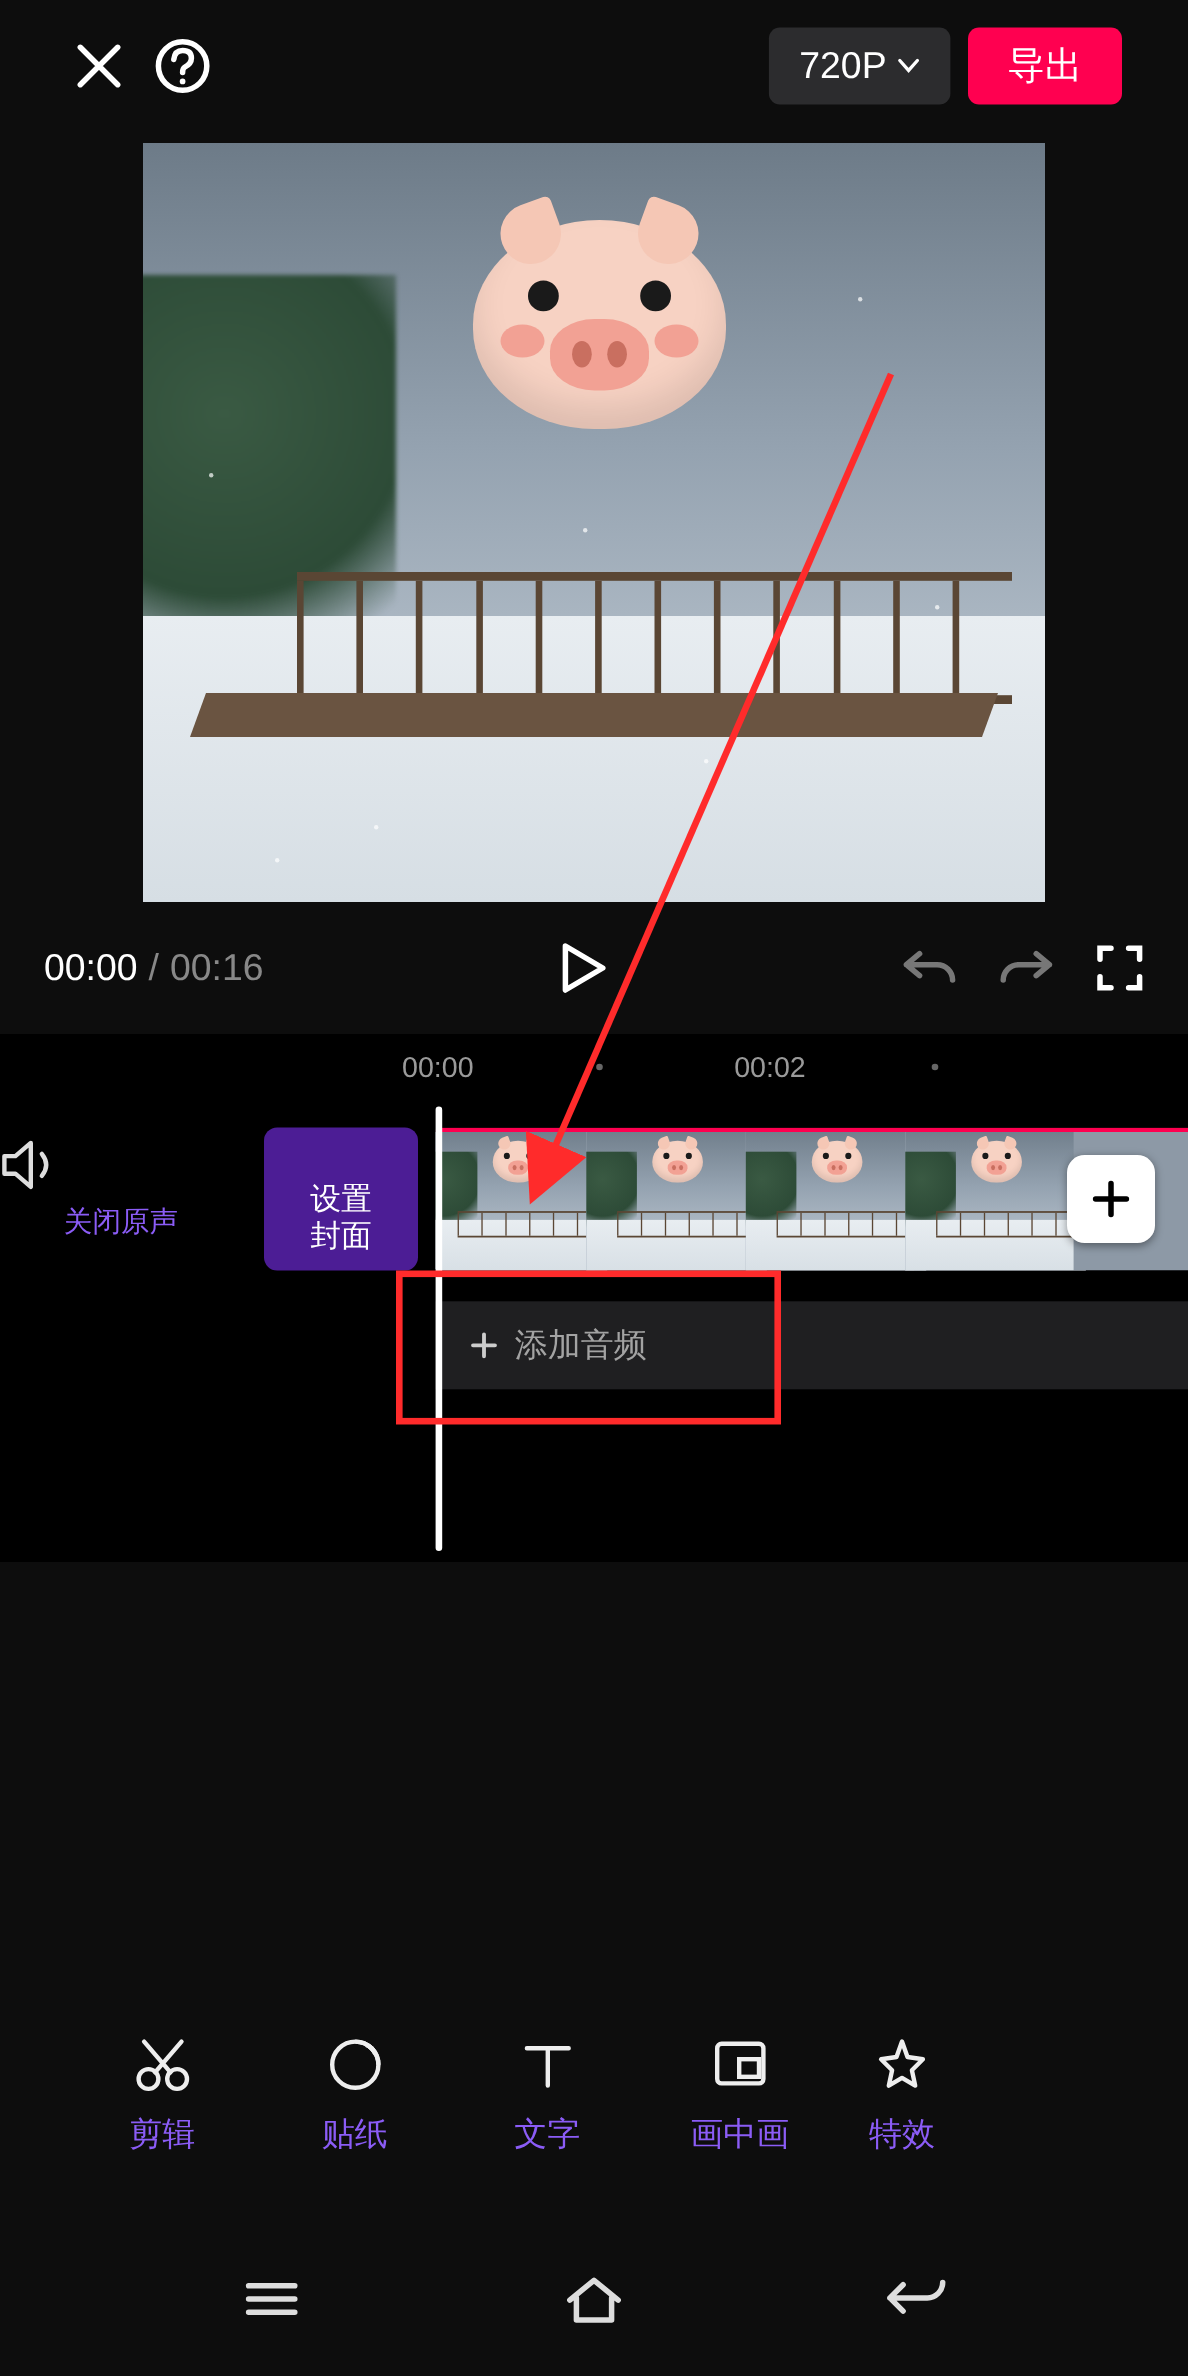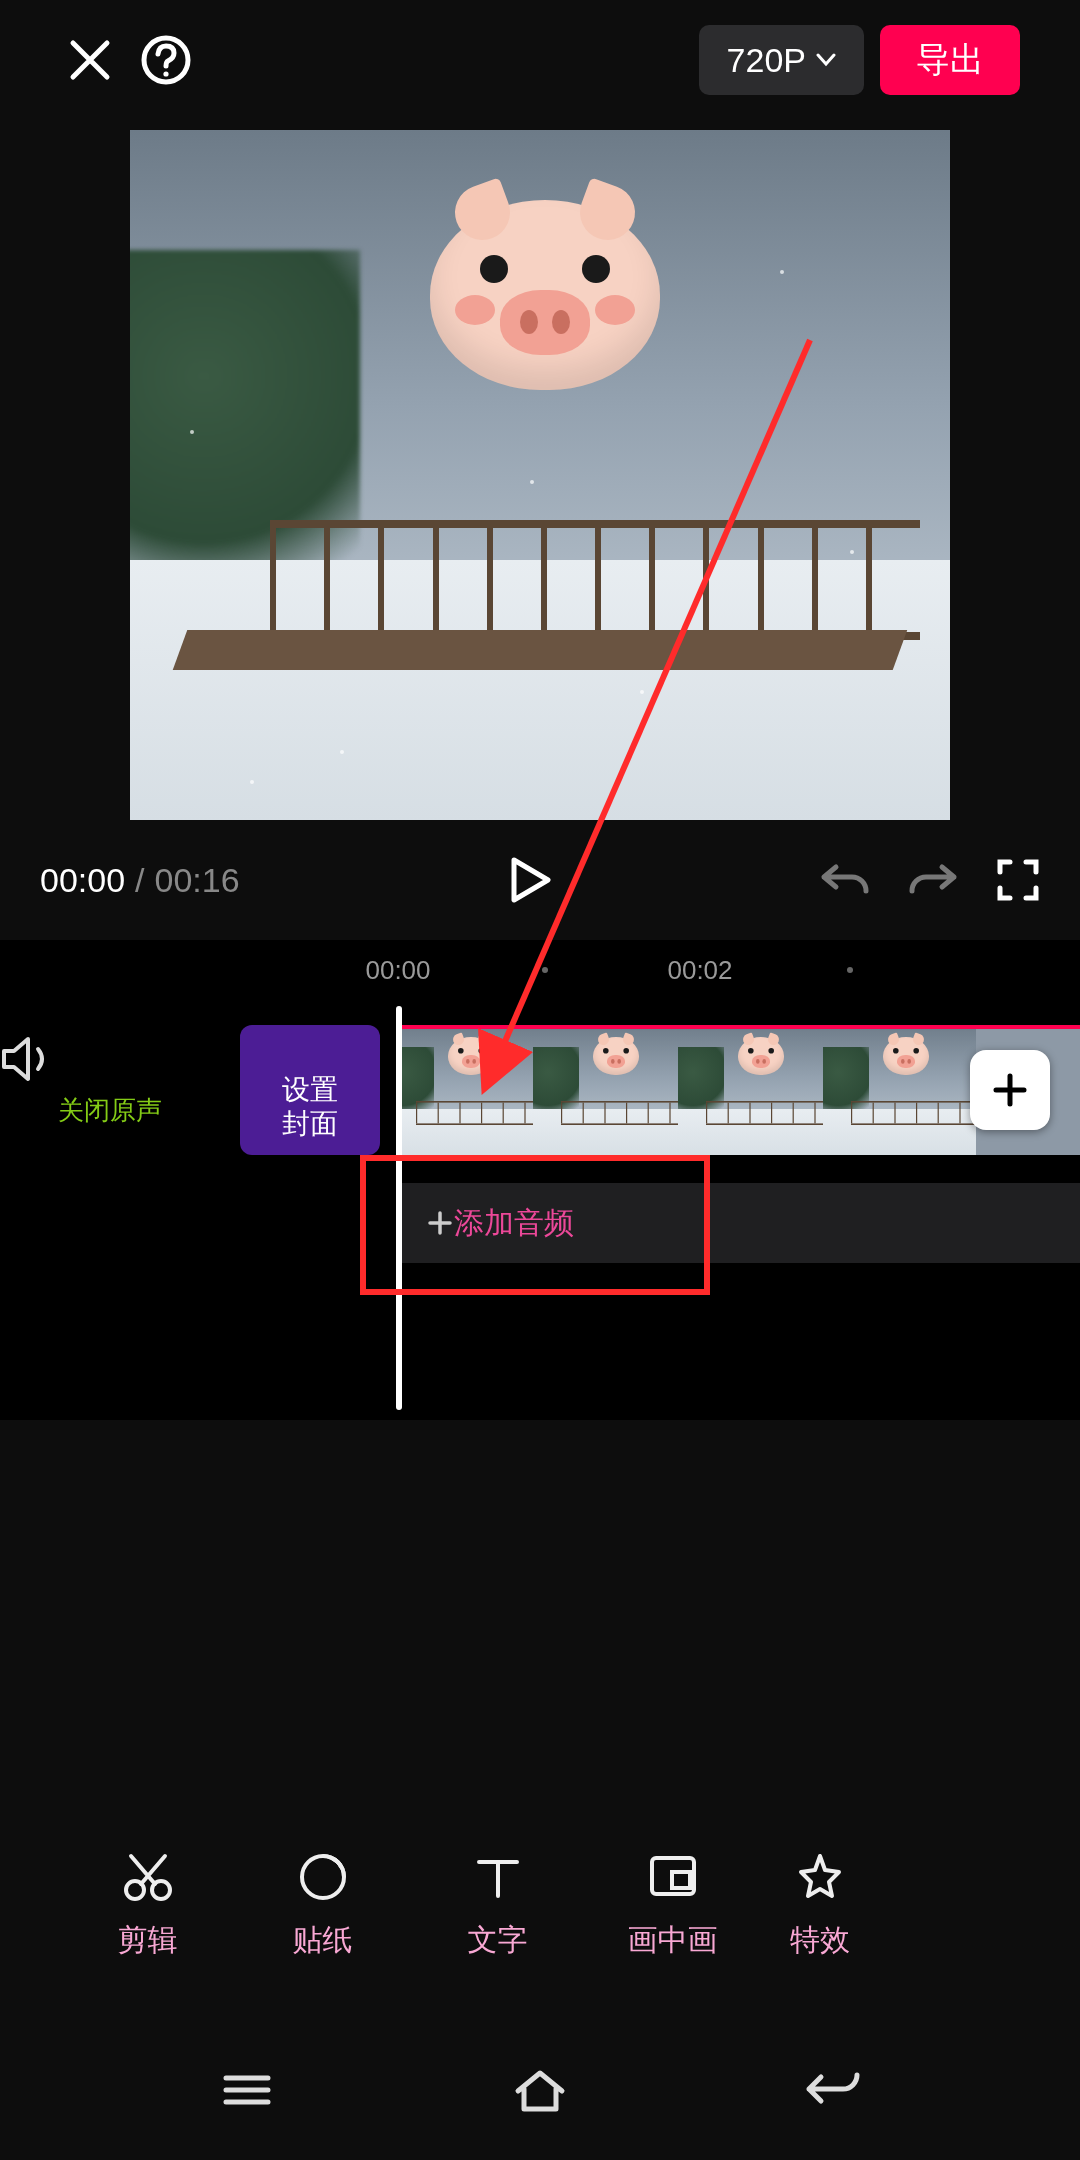--- a/index.html
+++ b/index.html
@@ -43,37 +43,37 @@
   .pb-right { display:flex; align-items:center; gap:38px; color:#888; }
   .pb-right .active{ color:#fff;}
 
   
   .timeline { flex:0 0 auto; background:#000; padding-top:15px; position:relative; height: 480px; }
   .ruler { height:50px; position:relative; color:#9a9a9a; font-size:26px; }
   .ruler .tick { position:absolute; top:0; transform:translateX(-50%);}
   .ruler .dot { position:absolute; top:12px; width:6px;height:6px;background:#666;border-radius:50%; transform:translateX(-50%);}
   .track-row { position:relative; height:140px; margin-top:20px;}
   .mute-col { position:absolute; left:0; width:220px; text-align:center; top:10px;}
-  .mute-col .lbl{ font-size:26px; color:#84cc16; margin-top:10px;}
+  .mute-col .lbl{ font-size:26px; color:#8b5cf6; margin-top:10px;}
   .cover-thumb { position:absolute; left:240px; top:0; width:140px; height:130px; background:#4c1d95; border-radius:12px; overflow:hidden; display:flex; flex-direction:column; align-items:center; justify-content:center;}
   .cover-thumb .tx{ position:absolute; bottom:14px; font-size:28px; line-height:34px; text-align:center; width:100%; z-index:2;}
   .clip-strip{ position:absolute; left:396px; right:0; top:0; height:130px; display:flex; border-top:4px solid #ff0050; border-radius:2px 0 0 2px; overflow:hidden;}
   .clip-strip .fr{ flex:0 0 145px; height:100%; position:relative; background:#8d99a6;}
   .clip-strip .fr .mini2{ transform:scale(.20); transform-origin: top left; position:absolute; top:-6px; left:-8px;}
   .add-clip{ position:absolute; right:30px; top:25px; width:80px;height:80px;background:#fff;border-radius:16px; color:#000; display:flex;align-items:center;justify-content:center; z-index:5; box-shadow:0 2px 8px rgba(0,0,0,.4);}
   .audio-row{ position:relative; height:80px; margin-top:18px;}
-  .add-audio{ position:absolute; left:396px; right:0; top:0; height:80px; background:#1f1f21; display:flex; align-items:center; padding-left:30px; font-size:30px; color:#ec4899;}
+  .add-audio{ position:absolute; left:396px; right:0; top:0; height:80px; background:#1f1f21; display:flex; align-items:center; padding-left:30px; gap:14px; font-size:30px; color:#a3a3a3;}
   .playhead{ position:absolute; left:396px; top:66px; bottom:10px; width:6px; background:#fff; border-radius:3px; z-index:10;}
   .anno-box{ position:absolute; left:360px; top:215px; width:350px; height:140px; border:6px solid #ff2b2b; z-index:20; pointer-events:none;}
 
   .anno-arrow{ position:absolute; z-index:30; pointer-events:none;}
 
   
   .toolbar { position:absolute; left:0; right:0; bottom:170px; height:170px; display:flex; align-items:center; padding-left:60px; gap:0; }
-  .tool{ flex:0 0 175px; display:flex; flex-direction:column; align-items:center; gap:16px; color:#f9a8d4;}
+  .tool{ flex:0 0 175px; display:flex; flex-direction:column; align-items:center; gap:16px; color:#8b5cf6;}
   .tool .tl{ font-size:30px;}
   
   .navbar{ position:absolute; left:0; right:0; bottom:0; height:140px; display:flex; align-items:center; justify-content:space-around; padding:0 100px;}
   .navbtn{ width:80px; height:50px; display:flex; align-items:center; justify-content:center; color:#ddd;}
 
   svg{ display:block; }
 </style>
 </head>
 <body>
 

